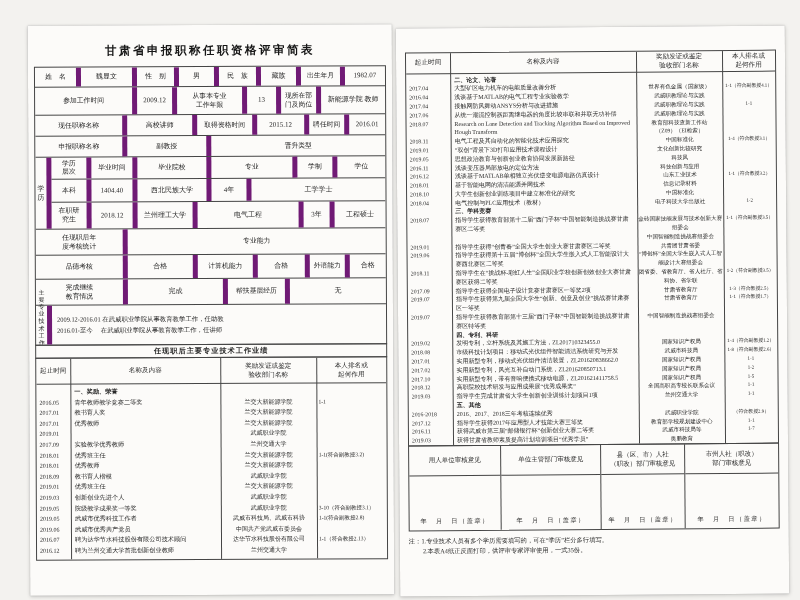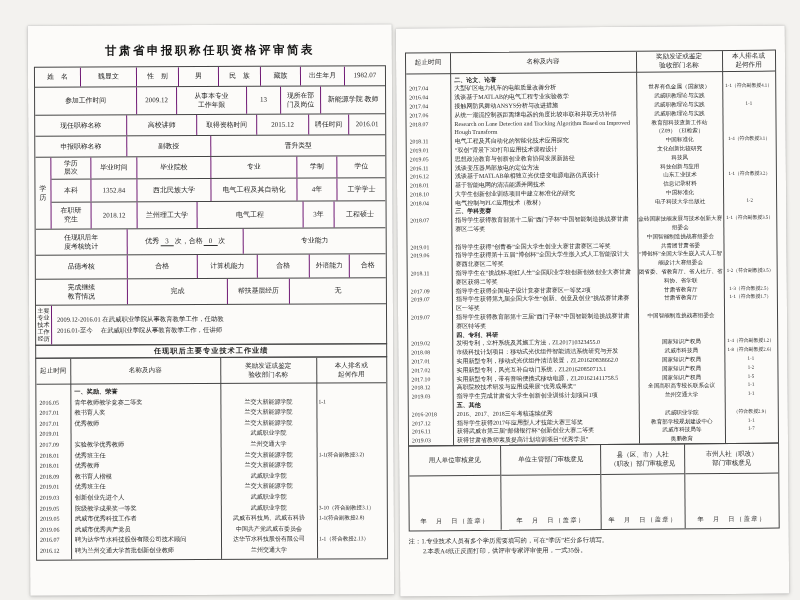--- a/index.html
+++ b/index.html
@@ -5,21 +5,21 @@
   html,body{margin:0;padding:0;}
   body{width:800px;height:600px;background:#f3f2ef;overflow:hidden;position:relative;
        font-family:"Liberation Serif", serif;color:#2a2a2a;}
   .page{position:absolute;background:#fcfbf9;box-shadow:0 1px 4px rgba(0,0,0,.20),0 0 1px #aaa;box-sizing:border-box;}
   .p1{left:29px;top:25px;width:364px;height:570px;transform:rotate(-0.25deg);padding:6px;}
   .p2{left:398px;top:27px;width:389px;height:568px;transform:rotate(-0.45deg);padding:25px 9px 6px 9px;}
   .title{margin:12px 0 9px;text-align:center;font-size:11.5px;font-weight:bold;letter-spacing:2.5px;color:#161616;}
   .block{border:1px solid #454545;margin-top:-1px;box-sizing:border-box;overflow:hidden;background:transparent;}
   .r{display:flex;border-bottom:1px solid #454545;box-sizing:border-box;}
   .r:last-child{border-bottom:none;}
-  .ce{border-right:1px solid #701a75;display:flex;align-items:center;justify-content:center;
+  .ce{border-right:5px solid #701a75;display:flex;align-items:center;justify-content:center;
       text-align:center;white-space:pre-line;box-sizing:border-box;font-size:7px;line-height:1.25;padding:1px;}
   .ce:last-child{border-right:none;flex:1;}
   .lab{font-size:6.8px;color:#222;}
   .vlab{width:16px;line-height:1.2;}
   .vlab span{display:block;width:8px;}
   .vlab2 span{display:block;width:13px;}
   .subcol{display:flex;flex-direction:column;flex:1;}
   .sr{display:flex;border-bottom:1px solid #454545;box-sizing:border-box;}
   .sr:last-child{border-bottom:none;}
   .uline{border-bottom:1px solid #333;padding:0 5px;margin:0 1px;}
@@ -109,43 +109,39 @@
           <div class="ce lab" style="width:40px">学历
 层次</div>
           <div class="ce lab" style="width:46px">毕业时间</div>
           <div class="ce lab" style="width:74px">毕业院校</div>
           <div class="ce lab" style="width:86px">专业</div>
           <div class="ce lab" style="width:40px">学制</div>
           <div class="ce lab">学位</div>
         </div>
         <div class="sr" style="height:24px">
           <div class="ce" style="width:40px">本科</div>
-          <div class="ce" style="width:46px">1352.84</div>
+          <div class="ce" style="width:46px">1404.40</div>
           <div class="ce" style="width:74px">西北民族大学</div>
-          <div class="ce" style="width:86px">电气工程及其自动化</div>
           <div class="ce" style="width:40px">4年</div>
           <div class="ce">工学学士</div>
         </div>
         <div class="sr" style="height:26px">
           <div class="ce" style="width:40px">在职研
 究生</div>
           <div class="ce" style="width:46px">2018.12</div>
           <div class="ce" style="width:60px">兰州理工大学</div>
           <div class="ce" style="width:106px">电气工程</div>
           <div class="ce" style="width:31px">3年</div>
           <div class="ce">工程硕士</div>
         </div>
       </div>
     </div>
     <div class="r" style="height:26px">
       <div class="ce lab" style="width:92px">任现职后年
 度考核统计</div>
-      <div class="ce" style="width:116px">
-        <span>优秀</span><span class="uline">3</span><span>次，合格</span><span class="uline">0</span><span>次</span>
-      </div>
       <div class="ce lab" style="width:56px">专业能力</div>
     </div>
     <div class="r" style="height:24px">
       <div class="ce lab" style="width:92px">品德考核</div>
       <div class="ce" style="width:70px">合格</div>
       <div class="ce lab" style="width:60px">计算机能力</div>
       <div class="ce" style="width:52px">合格</div>
       <div class="ce lab" style="width:40px">外语能力</div>
       <div class="ce">合格</div>
     </div>

